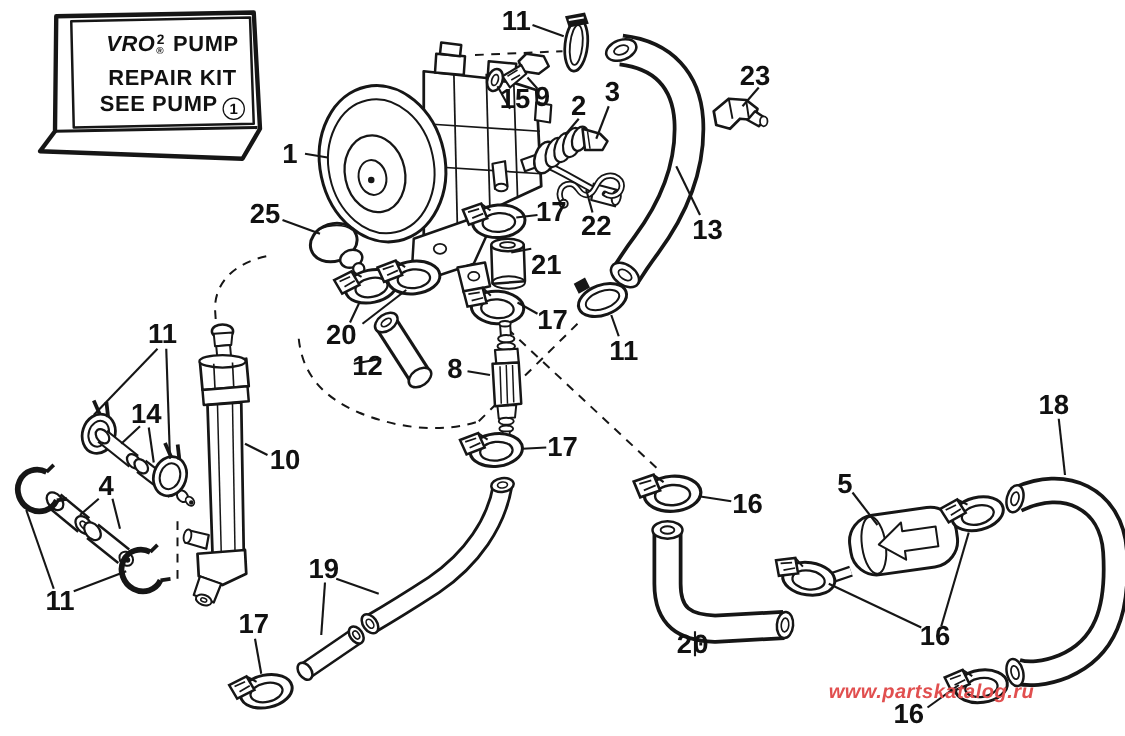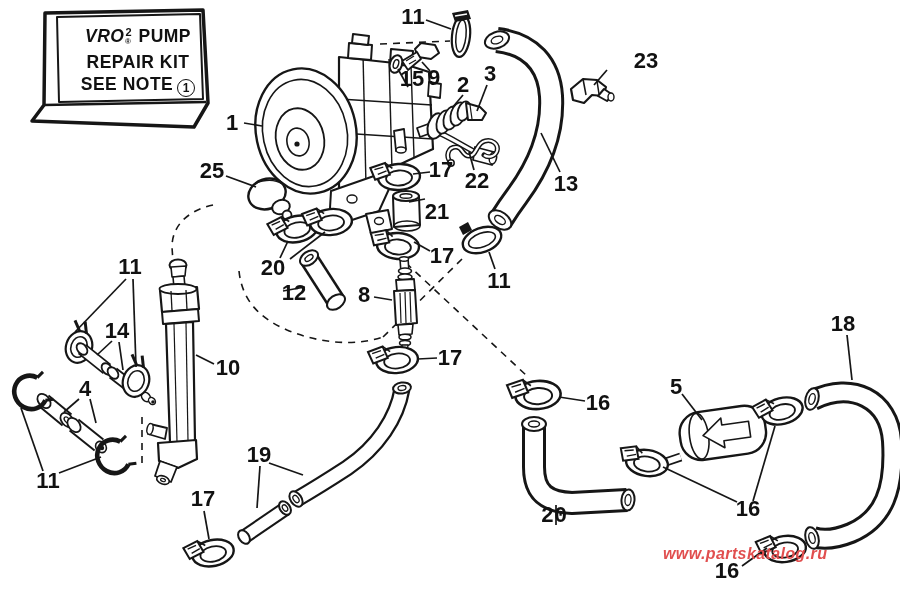--- a/index.html
+++ b/index.html
@@ -352,21 +352,21 @@
         <line x1="742" y1="566" x2="767" y2="548"></line>
       </g>
 </svg>
 
 <div id="labels">
       <div class="plabel" style="left: 413px; top: 17px;">11</div>
       <div class="plabel" style="left: 434px; top: 78px;">9</div>
       <div class="plabel" style="left: 412px; top: 79px;">15</div>
       <div class="plabel" style="left: 463px; top: 85px;">2</div>
       <div class="plabel" style="left: 490px; top: 74px;">3</div>
-      <div class="plabel" style="left: 646px; top: 61px;">23</div>
+      <div class="plabel" style="left: 604px; top: 61px;">23</div>
       <div class="plabel" style="left: 232px; top: 123px;">1</div>
       <div class="plabel" style="left: 566px; top: 184px;">13</div>
       <div class="plabel" style="left: 212px; top: 171px;">25</div>
       <div class="plabel" style="left: 441px; top: 170px;">17</div>
       <div class="plabel" style="left: 437px; top: 212px;">21</div>
       <div class="plabel" style="left: 477px; top: 181px;">22</div>
       <div class="plabel" style="left: 442px; top: 256px;">17</div>
       <div class="plabel" style="left: 499px; top: 281px;">11</div>
       <div class="plabel" style="left: 273px; top: 268px;">20</div>
       <div class="plabel" style="left: 270px; top: 293px; margin-left: 24px;">12</div>
@@ -383,18 +383,18 @@
       <div class="plabel" style="left: 676px; top: 387px;">5</div>
       <div class="plabel" style="left: 554px; top: 517px; font-family: Liberation Mono, monospace;">20</div>
       <div class="plabel" style="left: 748px; top: 509px;">16</div>
       <div class="plabel" style="left: 843px; top: 324px;">18</div>
       <div class="plabel" style="left: 727px; top: 571px;">16</div>
     </div>
 
 <div class="kit-text">
   <div><span class="vro">VRO</span><sup>2</sup><span class="reg">®</span><span class="gap"></span><span>PUMP</span></div>
   <div>REPAIR KIT</div>
-  <div><span>SEE NOTE</span><span class="circ">1</span></div>
+  <div><span>SEE PUMP</span><span class="circ">1</span></div>
 </div>
 
 <div class="watermark" style="color: rgb(225, 79, 79);">www.partskatalog.ru</div>
 
 </div>
 
 </body></html>

